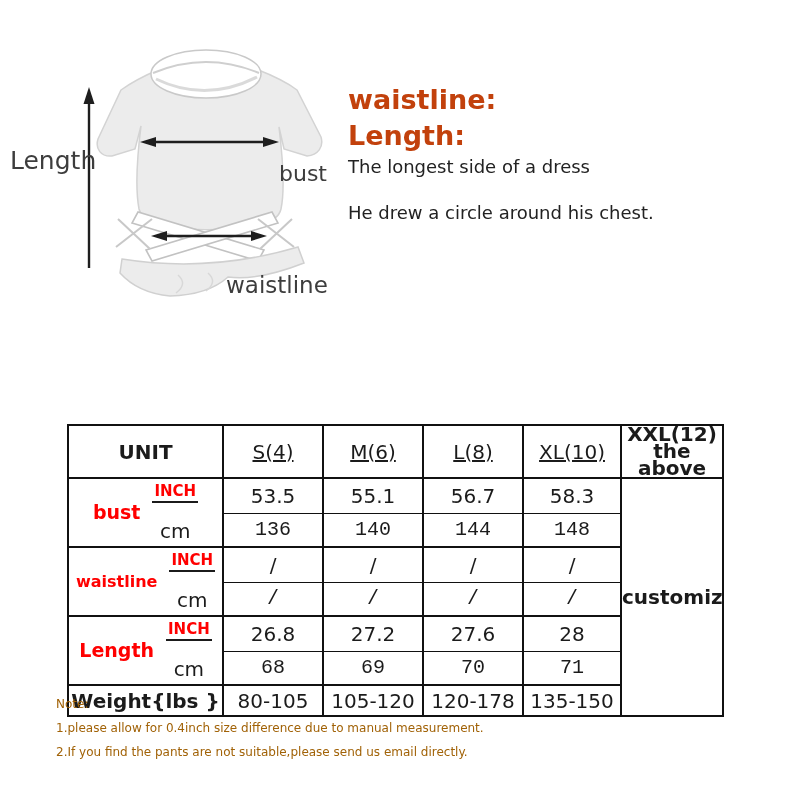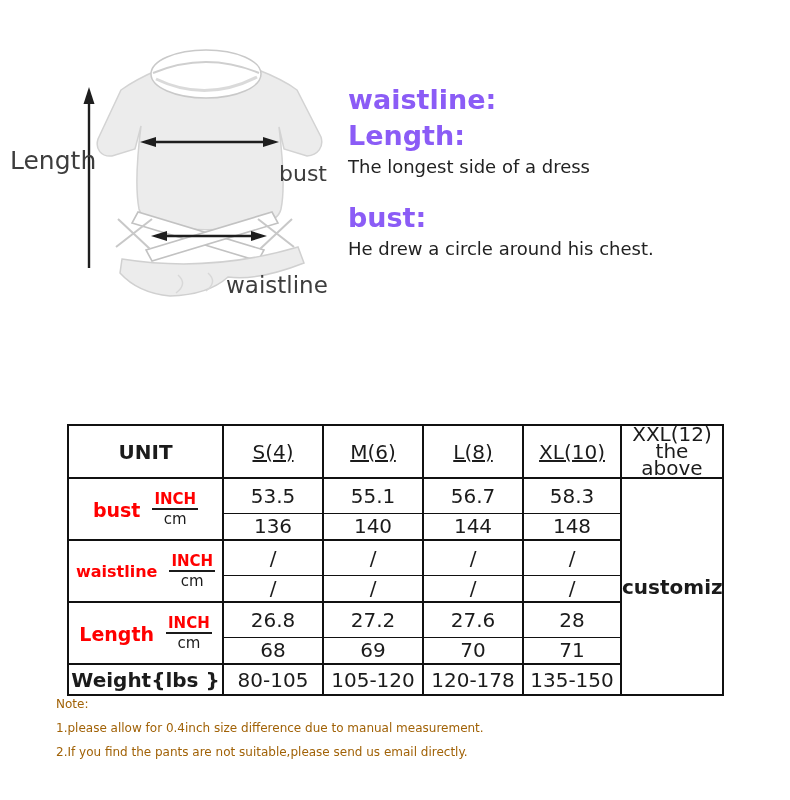--- a/index.html
+++ b/index.html
@@ -9,48 +9,48 @@
     overflow:hidden;color:#1d1d1d;
   }
   
   .shirt-svg{position:absolute;left:60px;top:25px;width:290px;height:280px;}
   .diag-label{position:absolute;color:#3d3d3d;white-space:nowrap;}
   .diag-label.len{left:10px;top:146px;font-size:25px;}
   .diag-label.bst{left:279px;top:161px;font-size:22px;}
   .diag-label.wst{left:226px;top:272px;font-size:23px;}
   
   .defs{position:absolute;left:348px;top:84px;width:420px;}
-  .defs .term{color:#8b5cf6;font-size:27px;font-weight:bold;line-height:32px;margin:0 0 4px 0;}
+  .defs .term{color:#c2410c;font-size:27px;font-weight:bold;line-height:32px;margin:0 0 4px 0;}
   .defs .desc{color:#222;font-size:18px;line-height:22px;margin:0 0 24px 0;}
   
   table.size-table{
     position:absolute;left:67px;top:424px;width:655px;
     border-collapse:collapse;table-layout:fixed;
     border:2px solid #111;
   }
   table.size-table td{
     border:2px solid #111;text-align:center;vertical-align:middle;
     padding:0;font-size:20px;color:#1b1b1b;overflow:hidden;
   }
   tr.r-hdr{height:35px;}
   tr.r-inch{height:35px;}
-  tr.r-cm{height:27px;}
+  tr.r-cm{height:34px;font-family:Liberation Mono, monospace;}
   tr.r-weight{height:31px;}
   tr.r-inch td.val{border-bottom-width:1px;}
   tr.r-cm td.val{border-top-width:1px;}
   td.c-unit{font-weight:bold;font-size:20px;}
   td.c-size{font-size:19px;text-decoration:underline;}
-  td.c-xxl{font-size:16px;line-height:17px;font-weight:normal;}
+  td.c-xxl{font-size:16px;line-height:17px;font-weight:bold;}
   td.lbl .rl{color:#ff0000;font-size:19px;font-weight:bold;vertical-align:middle;}
   td.lbl .rl.small{font-size:16px;font-weight:bold;}
   .frac{display:inline-flex;flex-direction:column;align-items:center;
         vertical-align:middle;margin-left:12px;line-height:1.1;justify-content:space-between;}
   .frac .fi{color:#ff0000;font-size:15px;font-weight:bold;
             border-bottom:2px solid #1b1b1b;padding:0 2px 1px 2px;}
-  .frac .fc{font-size:15px;color:#1b1b1b;padding-top:1px;}
+  .frac .fc{font-size:20px;color:#1b1b1b;padding-top:17px;}
   td.customize{color:#ff0f1e;font-size:21px;font-weight:bold;}
   td.wlbl{color:#ff0000;font-size:20px;font-weight:bold;border-radius:8px;}
   
   .note{position:absolute;left:56px;top:692px;width:700px;font-size:12px;
         color:#a16207;line-height:24px;}
 </style>
 </head>
 <body>
 
 <div class="page">
@@ -95,21 +95,20 @@
   </svg>
 
   <div class="diag-label len">Length</div>
   <div class="diag-label bst">bust</div>
   <div class="diag-label wst">waistline</div>
 
   <div class="defs">
     <div class="term">waistline:</div>
     <div class="term">Length:</div>
     <div class="desc">The longest side of a dress</div>
-    <div class="term">bust:</div>
     <div class="desc">He drew a circle around his chest.</div>
   </div>
 
   <table class="size-table">
     <colgroup>
       <col style="width:155px">
         <col style="width:100px">
         <col style="width:100px">
       <col style="width:100px">
         <col style="width:98px">

